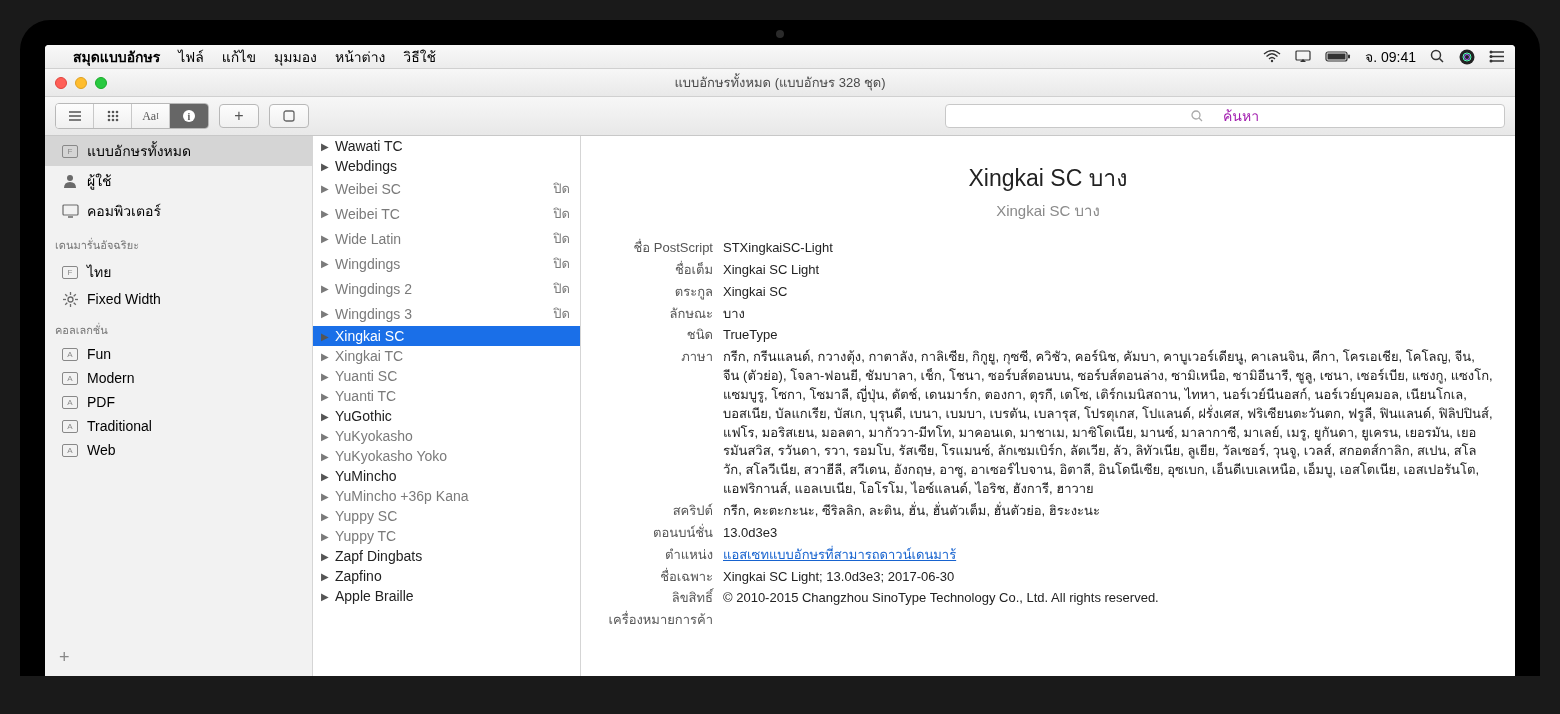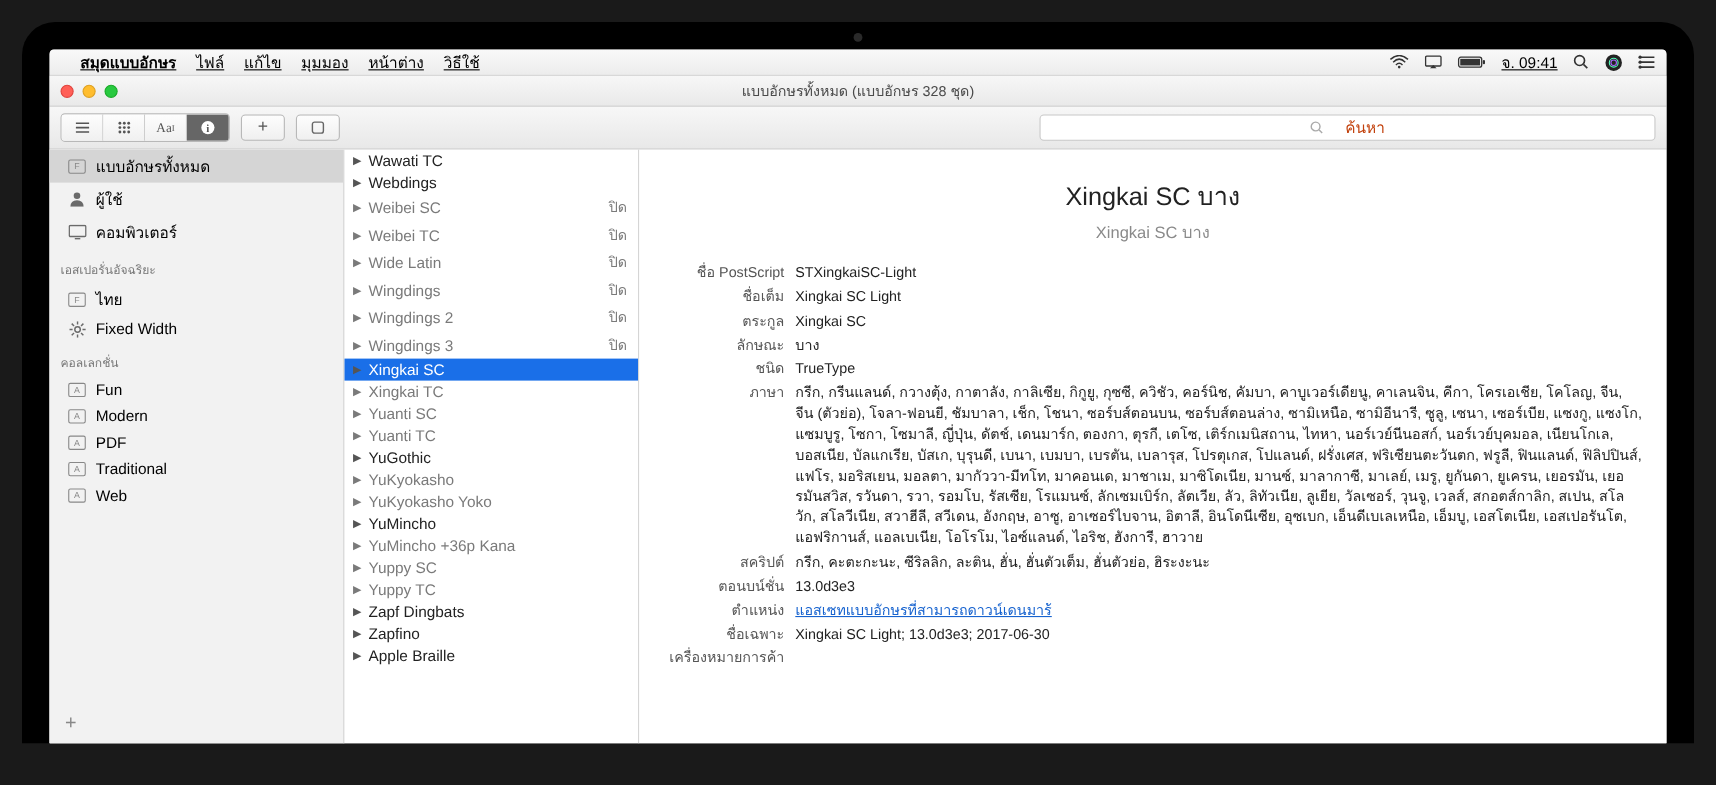--- a/index.html
+++ b/index.html
@@ -33,21 +33,20 @@
 }
 .menubar {
   height: 24px;
   background: linear-gradient(#f9f9f9, #ececec);
   border-bottom: 1px solid #d0d0d0;
   display: flex;
   align-items: center;
   font-size: 14px;
   padding: 0 10px;
   gap: 18px;
-  text-decoration: underline;
 }
 .menubar .right { margin-left: auto; display: flex; gap: 14px; align-items: center; }
 .apple-logo { font-size: 15px; }
 .app-name { font-weight: 600; }
 .menubar svg { display: block; }
 .window { background: #ececec; }
 .titlebar {
   display: flex;
   align-items: center;
   justify-content: center;
@@ -102,21 +101,21 @@
 .search {
   margin-left: auto;
   width: 560px;
   height: 24px;
   border: 1px solid #c8c8c8;
   border-radius: 4px;
   background: #fff;
   display: flex;
   align-items: center;
   justify-content: center;
-  color: #c2410c;
+  color: #a21caf;
   font-size: 14px;
   gap: 19px;
 }
 .content { display: flex; height: 540px; background: #fff; }
 .sidebar {
   width: 268px;
   background: #f2f2f2;
   border-right: 1px solid #d5d5d5;
   font-size: 14px;
   display: flex;
@@ -329,21 +328,21 @@
               <div class="side-row">
                 <span class="side-icon">
                   <svg width="17" height="14">
                     <rect x="1" y="1" width="15" height="10" rx="1" stroke="#6a6a6a" stroke-width="1.2" fill="none"></rect>
                     <line x1="6" y1="13" x2="11" y2="13" stroke="#6a6a6a" stroke-width="1.3"></line>
                   </svg>
                 </span>
                 <span>คอมพิวเตอร์</span>
               </div>
             </div>
-          <div class="side-header">เอสเปอรั่นอัจฉริยะ</div>
+          <div class="side-header">เดนมารั่นอัจฉริยะ</div>
           <div id="side-smart">
               <div class="side-row">
                 <span class="side-icon">
                   <span class="box-icon">F</span>
                 </span>
                 <span>ไทย</span>
               </div>
               <div class="side-row">
                 <span class="side-icon">
                   <svg width="15" height="15">
@@ -534,20 +533,24 @@
               </div>
               <div class="kv-row">
                 <div class="kv-label">ตำแหน่ง</div>
                 <div class="kv-val link">แอสเซทแบบอักษรที่สามารถดาวน์เดนมาร้</div>
               </div>
               <div class="kv-row">
                 <div class="kv-label">ชื่อเฉพาะ</div>
                 <div class="kv-val">Xingkai SC Light; 13.0d3e3; 2017-06-30</div>
               </div>
               <div class="kv-row">
+                <div class="kv-label">ลิขสิทธิ์</div>
+                <div class="kv-val">© 2010-2015 Changzhou SinoType Technology Co., Ltd.  All rights reserved.</div>
+              </div>
+              <div class="kv-row">
                 <div class="kv-label">เครื่องหมายการค้า</div>
               </div>
             </div>
         </div>
       </div>
     </div>
   </div>
 </div>
 
 </body></html>

